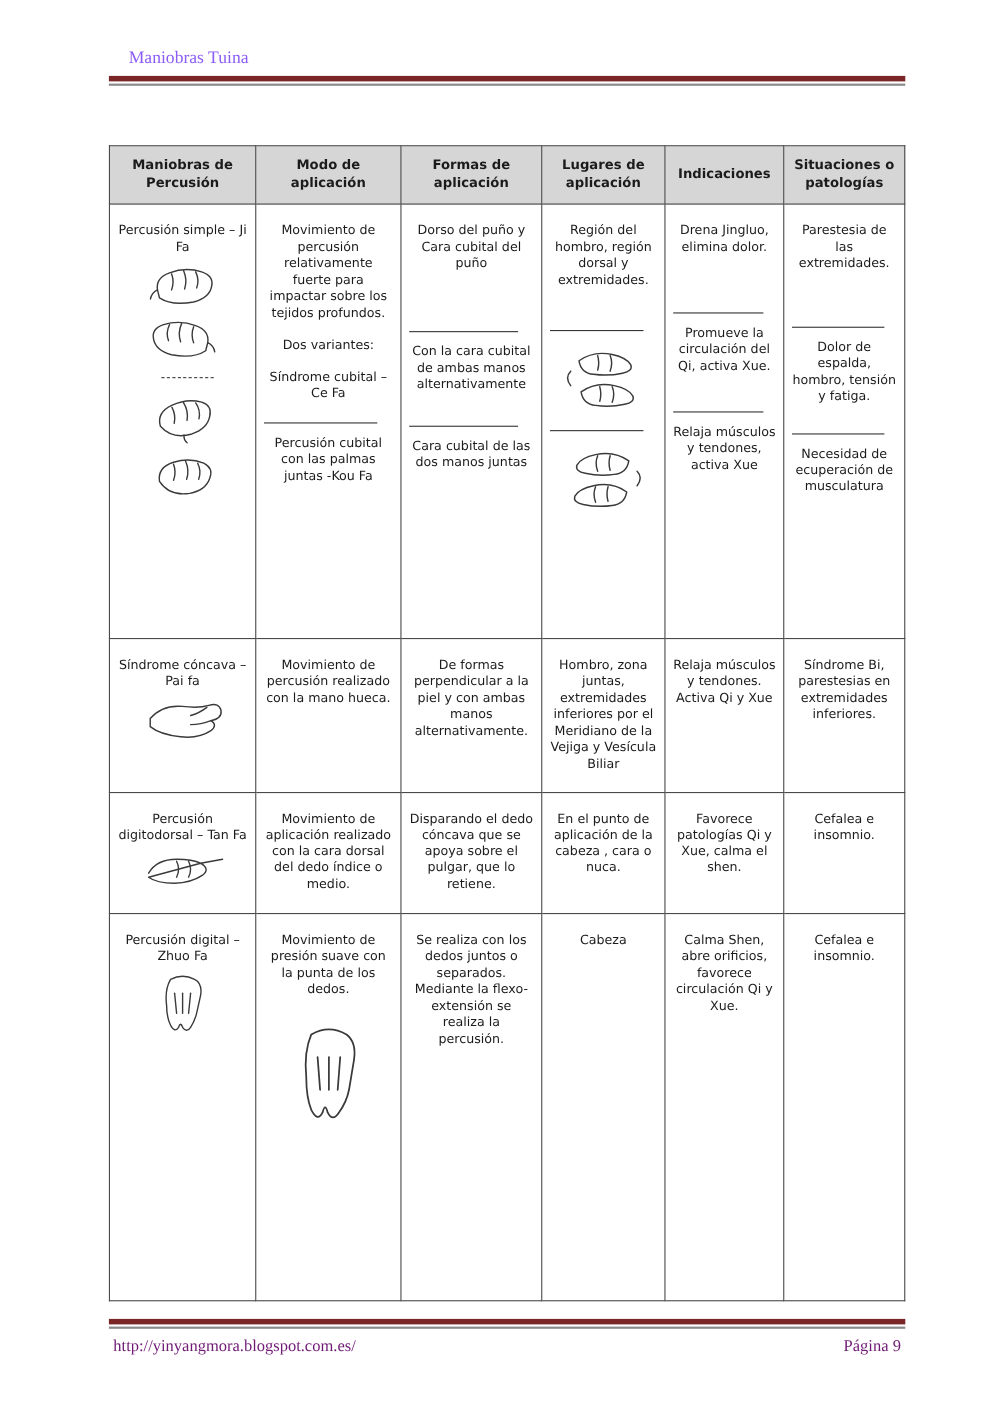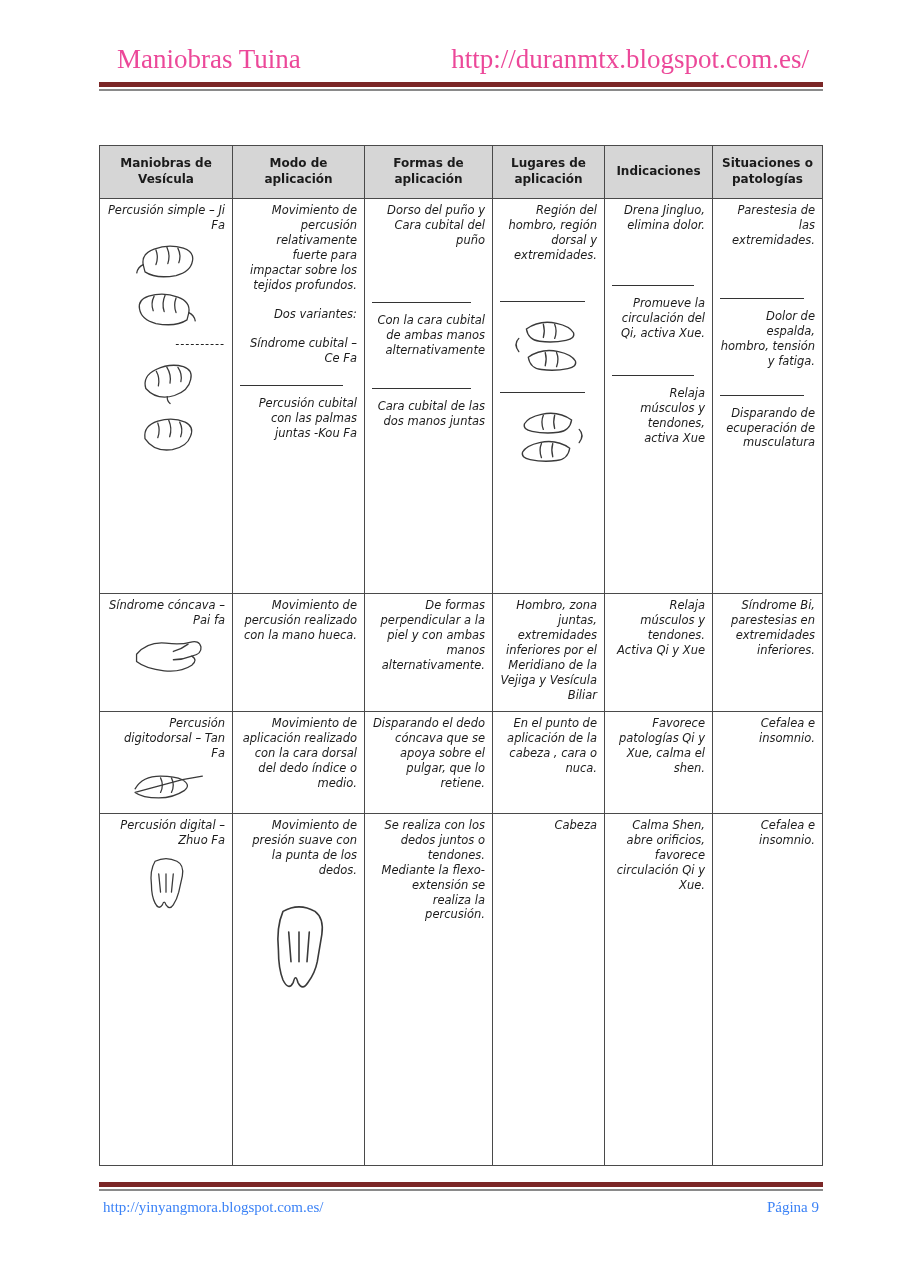--- a/index.html
+++ b/index.html
@@ -4,74 +4,73 @@
 <style>
   html,body{margin:0;padding:0;background:#ffffff;}
   body{
     width:905px;height:1280px;overflow:hidden;position:relative;
     font-family:"DejaVu Sans",sans-serif;color:#1b1b1b;
   }
   .page{padding:44px 82px 0 99px;}
 
   
   .doc-header{display:flex;justify-content:space-between;align-items:baseline;
-    font-family:"Liberation Serif",serif;font-size:27px;color:#ec4899;padding:0 14px 0 18px;}
+    font-family:"Liberation Serif",serif;font-size:16px;color:#8b5cf6;padding:0 14px 0 18px;}
   .rules{margin-top:7px;}
   .rule-thick{height:5px;background:#7b2626;}
   .rule-thin{height:2px;background:#8a8a8a;margin-top:2px;}
 
   
   table.tuina{border-collapse:collapse;table-layout:fixed;width:723px;margin-top:54px;
     font-size:11.5px;line-height:1.3;}
   table.tuina th,table.tuina td{border:1px solid #4a4a4a;}
   table.tuina th{background:#d6d6d6;font-weight:bold;font-size:12px;text-align:center;
     vertical-align:middle;padding:7px 4px;height:38px;}
-  table.tuina td{vertical-align:top;text-align:right;padding:4px 7px;font-style:italic;}
+  table.tuina td{vertical-align:top;text-align:center;padding:16px 7px;}
   .cell-title{margin-bottom:4px;}
   .seg{margin:0 0 2px 0;}
   .divider{border-top:1px solid #333;width:88%;margin:12px 0 10px 0;}
   .dashes{font-size:11px;letter-spacing:1px;margin:8px 0 2px 10px;color:#222;}
 
   
   svg.sketch{display:block;margin:6px auto 2px auto;}
   svg.sketch path{fill:none;stroke:#3a3a3a;stroke-width:1.4;stroke-linecap:round;stroke-linejoin:round;}
   .flip{transform:scaleX(-1);}
   .tilt{transform:rotate(-8deg);}
 
   
   .doc-footer{margin-top:16px;}
   .footer-row{display:flex;justify-content:space-between;align-items:baseline;
-    font-family:"Liberation Serif",serif;font-size:15px;color:#3b82f6;margin-top:8px;padding:0 4px;}
+    font-family:"Liberation Serif",serif;font-size:15px;color:#701a75;margin-top:8px;padding:0 4px;}
 </style>
 </head>
 <body>
 
 <div class="page">
 
   <div class="doc-header">
     <span>Maniobras Tuina</span>
-    <span>http://duranmtx.blogspot.com.es/</span>
   </div>
   <div class="rules">
     <div class="rule-thick"></div>
     <div class="rule-thin"></div>
   </div>
 
   <table class="tuina">
     <colgroup>
       <col style="width:133px">
         <col style="width:132px">
         <col style="width:128px">
       <col style="width:112px">
         <col style="width:108px">
         <col style="width:110px">
     </colgroup>
     <thead>
       <tr>
-        <th>Maniobras de Vesícula</th>
+        <th>Maniobras de Percusión</th>
         <th>Modo de aplicación</th>
         <th>Formas de aplicación</th>
         <th>Lugares de aplicación</th>
         <th>Indicaciones</th>
         <th>Situaciones o patologías</th>
       </tr>
     </thead>
     <tbody>
 
       <tr style="height:395px">
@@ -153,21 +152,21 @@
           <div class="seg">Promueve la circulación del Qi, activa Xue.</div>
           <div class="divider" style="margin-top:34px"></div>
           <div class="seg">Relaja músculos y tendones, activa Xue</div>
         </td>
 
         <td>
           <div class="seg">Parestesia de las extremidades.</div>
           <div class="divider" style="margin-top:50px"></div>
           <div class="seg">Dolor de espalda, hombro, tensión y fatiga.</div>
           <div class="divider" style="margin-top:26px"></div>
-          <div class="seg">Disparando de ecuperación de musculatura</div>
+          <div class="seg">Necesidad de ecuperación de musculatura</div>
         </td>
       </tr>
 
       <tr style="height:118px">
         <td>
           <div class="cell-title">Síndrome cóncava – Pai fa</div>
           <svg class="sketch" width="78" height="46" viewBox="0 0 84 50">
             <path d="M10 22 Q22 8 42 10 Q58 12 68 9 Q78 6 80 14 Q81 22 70 24 Q77 28 70 34 Q58 42 40 40 Q20 38 10 30 Z"></path>
             <path d="M66 11 Q58 17 50 19"></path>
               <path d="M70 24 Q60 28 50 28"></path>
@@ -229,21 +228,21 @@
         <td>
           <div class="seg">Movimiento de presión suave con la punta de los dedos.</div>
           <svg class="sketch" width="70" height="96" viewBox="0 0 60 84" style="margin-top:22px">
             <path d="M16 10 Q30 2 44 10 Q52 16 50 30 L46 54 Q44 64 38 72 Q33 80 29 72 Q27 64 25 72 Q21 80 16 70 Q12 60 12 44 Q10 24 16 10 Z"></path>
             <path d="M30 28 L30 54"></path>
               <path d="M39 28 L37 54"></path>
               <path d="M21 28 L23 54"></path>
           </svg>
         </td>
         <td>
-          <div class="seg">Se realiza con los dedos juntos o tendones. Mediante la flexo-extensión se realiza la percusión.</div>
+          <div class="seg">Se realiza con los dedos juntos o separados. Mediante la flexo-extensión se realiza la percusión.</div>
         </td>
         <td>
           <div class="seg">Cabeza</div>
         </td>
         <td>
           <div class="seg">Calma Shen, abre orificios, favorece circulación Qi y Xue.</div>
         </td>
         <td>
           <div class="seg">Cefalea e insomnio.</div>
         </td>

